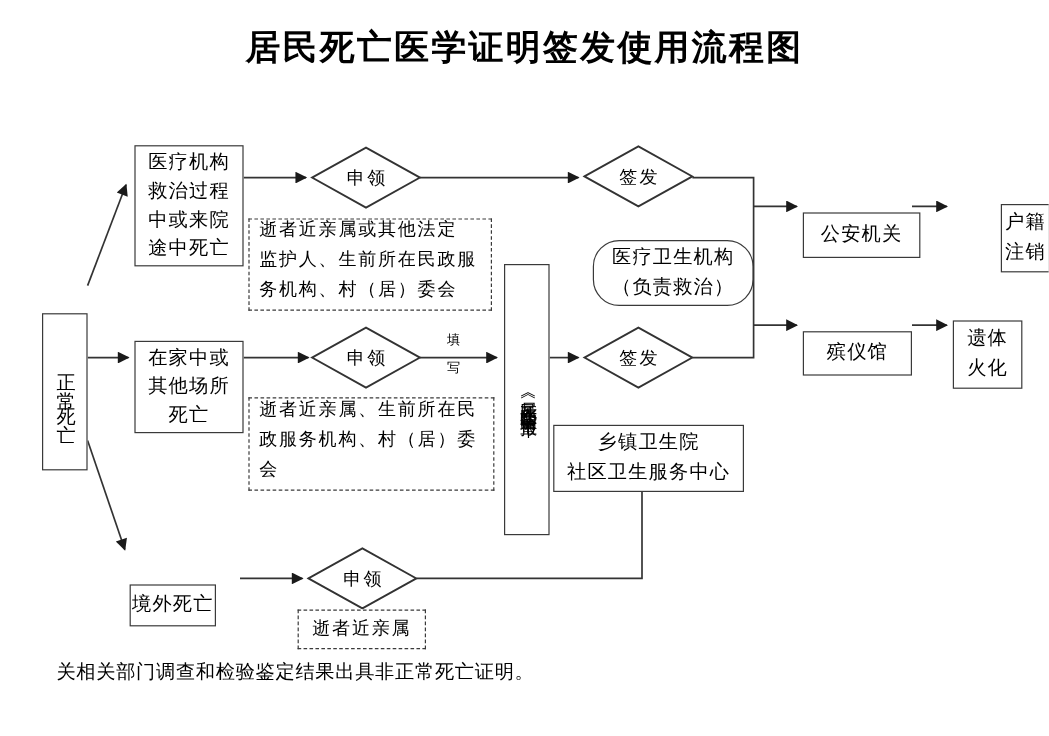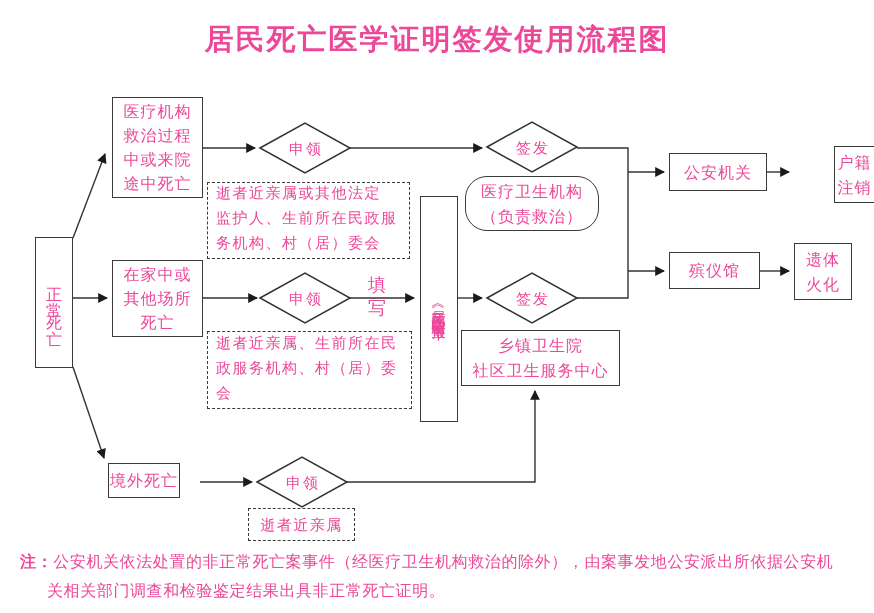--- a/index.html
+++ b/index.html
@@ -1,52 +1,52 @@
 <!DOCTYPE html>
 <html><head>
 <meta charset="utf-8">
 <style>
   html,body{margin:0;padding:0;background:#ffffff;}
   #canvas{
     position:relative;width:874px;height:613px;background:#ffffff;
-    font-family:Liberation Sans, sans-serif;color:#ec4899;
+    font-family:Liberation Mono, monospace;color:#000000;
     overflow:hidden;
   }
   #connectors{position:absolute;left:0;top:0;z-index:1;}
   .title{
     position:absolute;left:0;top:20px;width:874px;text-align:center;
     font-size:29px;font-weight:bold;letter-spacing:2px;z-index:3;
   }
   .box{
     position:absolute;border:1.6px solid #3a3a3a;background:#fff;
     display:flex;flex-direction:column;align-items:center;justify-content:center;
     font-size:16px;line-height:25px;letter-spacing:1px;text-align:center;
-    box-sizing:border-box;z-index:2;
+    box-sizing:border-box;z-index:2;margin-top:24px;
   }
   .dashed{
     position:absolute;border:1.6px dashed #3a3a3a;background:#fff;
     font-size:15px;line-height:25px;letter-spacing:1.5px;
     box-sizing:border-box;padding:3px 8px;z-index:2;text-align:left;
     display:flex;flex-direction:column;justify-content:flex-end;
   }
   .vtext{
     writing-mode:vertical-rl;text-orientation:upright;
     letter-spacing:14px;line-height:38px;
   }
   .vtext-form{
     writing-mode:vertical-rl;
     letter-spacing:1.5px;font-size:14px;line-height:38px;
   }
   .diamond-label{
     position:absolute;z-index:3;font-size:15px;letter-spacing:2px;
     text-align:left;transform:translate(-50%,-50%);white-space:nowrap;
   }
   .fill-label{
-    position:absolute;z-index:3;font-size:18px;width:20px;
-    line-height:23px;
+    position:absolute;z-index:3;font-size:11px;width:20px;
+    line-height:23px;text-align:center;
   }
   .note{
     position:absolute;left:20px;top:547px;width:845px;
     font-size:16px;line-height:29px;letter-spacing:0.6px;z-index:3;
   }
   .note .prefix{font-weight:bold;}
   .note .l2{margin-left:27px;}
 </style>
 </head>
 <body>
@@ -115,21 +115,21 @@
   <div class="dashed" style="left:248px;top:508px;width:107px;height:33px;align-items:center;text-align:center;">逝者近亲属</div>
 
   <div class="dashed" style="left:207px;top:331px;width:205px;height:78px;">
     <div>逝者近亲属、生前所在民</div>
     <div>政服务机构、村（居）委</div>
     <div>会</div>
   </div>
 
   <div class="box vtext-form" style="left:420px;top:196px;width:38px;height:226px;">《居民死亡医学证明申报单》</div>
 
-  <div class="box" style="left:465px;top:176px;width:134px;height:55px;line-height:25px;border-radius:22px;">
+  <div class="box" style="left:494px;top:176px;width:134px;height:55px;line-height:25px;border-radius:22px;">
     <div>医疗卫生机构</div>
     <div>（负责救治）</div>
   </div>
 
   <div class="box" style="left:461px;top:330px;width:159px;height:56px;line-height:25px;">
     <div>乡镇卫生院</div>
     <div>社区卫生服务中心</div>
   </div>
 
   <div class="box" style="left:669px;top:153px;width:98px;height:38px;">公安机关</div>
@@ -148,17 +148,16 @@
 
   <div class="diamond-label" style="left:306px;top:149px;">申领</div>
   <div class="diamond-label" style="left:306px;top:299px;">申领</div>
   <div class="diamond-label" style="left:533px;top:148px;">签发</div>
   <div class="diamond-label" style="left:533px;top:299px;">签发</div>
   <div class="diamond-label" style="left:303px;top:483px;">申领</div>
 
   <div class="fill-label" style="left:368px;top:274px;">填写</div>
 
   <div class="note">
-    <div><span class="prefix">注：</span><span>公安机关依法处置的非正常死亡案事件（经医疗卫生机构救治的除外），由案事发地公安派出所依据公安机</span></div>
     <div class="l2">关相关部门调查和检验鉴定结果出具非正常死亡证明。</div>
   </div>
 
 </div>
 
 </body></html>

